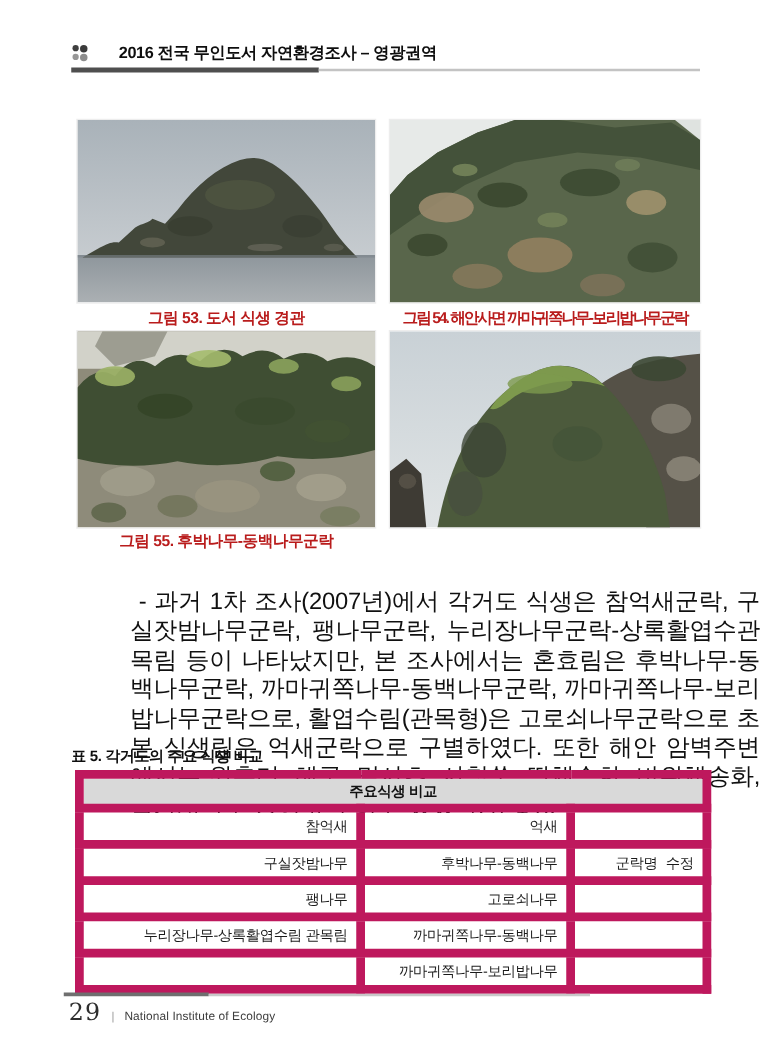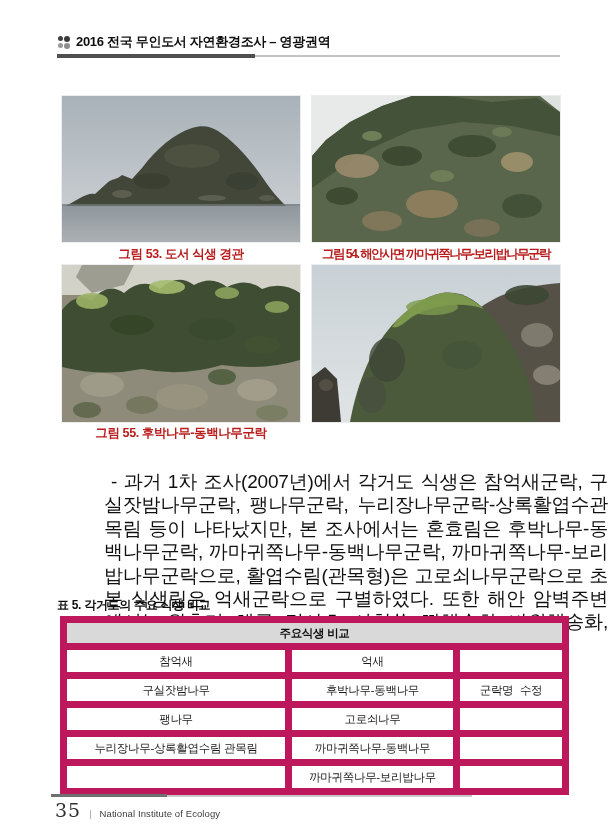--- a/index.html
+++ b/index.html
@@ -1,20 +1,20 @@
 <!DOCTYPE html>
 <html><head>
 <meta charset="utf-8">
 <style>
   html,body{margin:0;padding:0;background:#ffffff;}
   .page{position:relative;width:616px;height:840px;background:#ffffff;overflow:hidden;
         font-family:"Liberation Sans",sans-serif;color:#111;}
 
   
-  .hdr{position:absolute;left:57px;top:33px;display:flex;align-items:center;gap:6px;}
+  .hdr{position:absolute;left:57px;top:33px;display:flex;align-items:center;gap:25px;}
   .dots{display:grid;grid-template-columns:6px 6px;grid-template-rows:6px 6px;gap:1px;}
   .dots i{border-radius:50%;display:block;}
   .dots i.d1{width:5px;height:5px;background:#3f3f3f;margin:auto;}
   .dots i.d2{width:6px;height:6px;background:#3a3a3a;}
   .dots i.d3{width:5px;height:5px;background:#979797;margin:auto;}
   .dots i.d4{width:6px;height:6px;background:#8d8d8d;}
   .hdr-title{font-size:13px;font-weight:bold;letter-spacing:-0.3px;color:#0e0e0e;}
   .hdr-rule{position:absolute;left:57px;top:54px;width:503px;display:flex;align-items:flex-start;}
   .hdr-rule .dark{width:198px;height:4px;background:#4f4f4f;}
   .hdr-rule .light{flex:1;height:2px;background:#c3c3c3;margin-top:0.5px;}
@@ -42,21 +42,21 @@
 
   
   .tblcap{position:absolute;left:57px;top:597px;font-size:12px;font-weight:600;
           letter-spacing:-0.3px;color:#0e0e0e;}
   table.veg{position:absolute;left:60px;top:616px;width:502px;border-collapse:collapse;
             table-layout:fixed;font-size:11.5px;letter-spacing:-0.3px;}
   table.veg th,table.veg td{border:7px solid #be185d;padding:0 7px;height:22px;
             overflow:hidden;white-space:nowrap;}
   table.veg thead th{background:#d9d9d9;font-weight:bold;text-align:center;color:#111;}
   table.veg thead tr.t1 th{height:20px;}
-  table.veg tbody td{background:#fff;text-align:center;font-weight:normal;color:#1a1a1a;}
+  table.veg tbody td{background:#fff;text-align:right;font-weight:normal;color:#1a1a1a;}
   table.veg tbody td:nth-child(3){font-family:Liberation Mono, monospace;}
 
   
   .ftr-rule{position:absolute;left:51px;top:794px;width:421px;display:flex;align-items:flex-start;}
   .ftr-rule .dark{width:116px;height:3px;background:#6f6f6f;}
   .ftr-rule .light{flex:1;height:2px;background:#c8c8c8;margin-top:0.5px;}
   .ftr{position:absolute;left:55px;top:799px;display:flex;align-items:baseline;gap:8px;}
   .pgnum{font-family:"DejaVu Serif","Liberation Serif",serif;font-size:19px;
          font-weight:400;color:#2e2e2e;letter-spacing:1px;}
   .ftr-sep{font-size:9px;color:#9a9a9a;}
@@ -220,18 +220,18 @@
         <td></td>
       </tr>
     </tbody>
   </table>
 
   <div class="ftr-rule">
     <span class="dark"></span>
       <span class="light"></span>
   </div>
   <div class="ftr">
-    <span class="pgnum">35</span>
+    <span class="pgnum">29</span>
     <span class="ftr-sep">|</span>
     <span class="org">National Institute of Ecology</span>
   </div>
 
 </div>
 
 </body></html>

